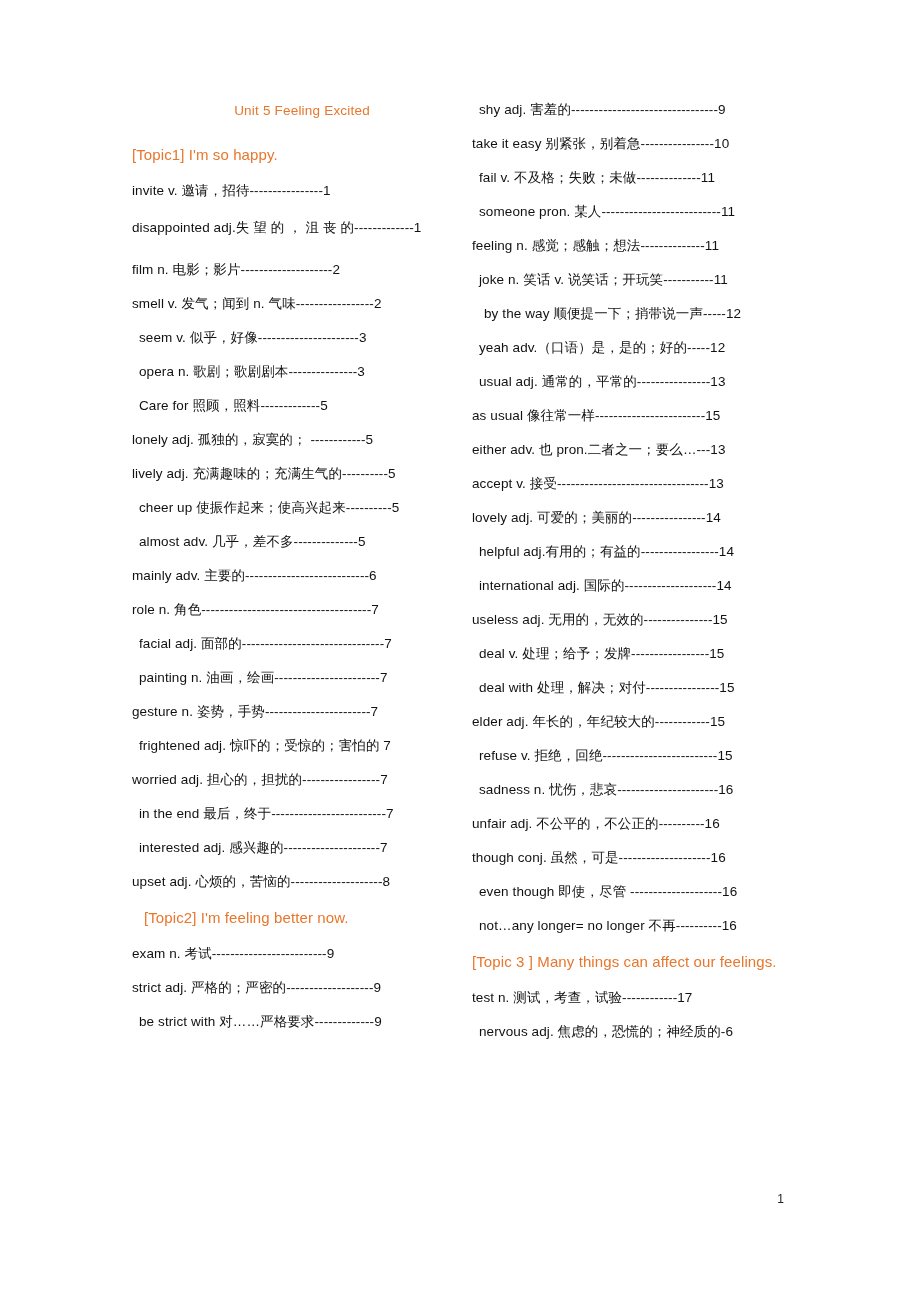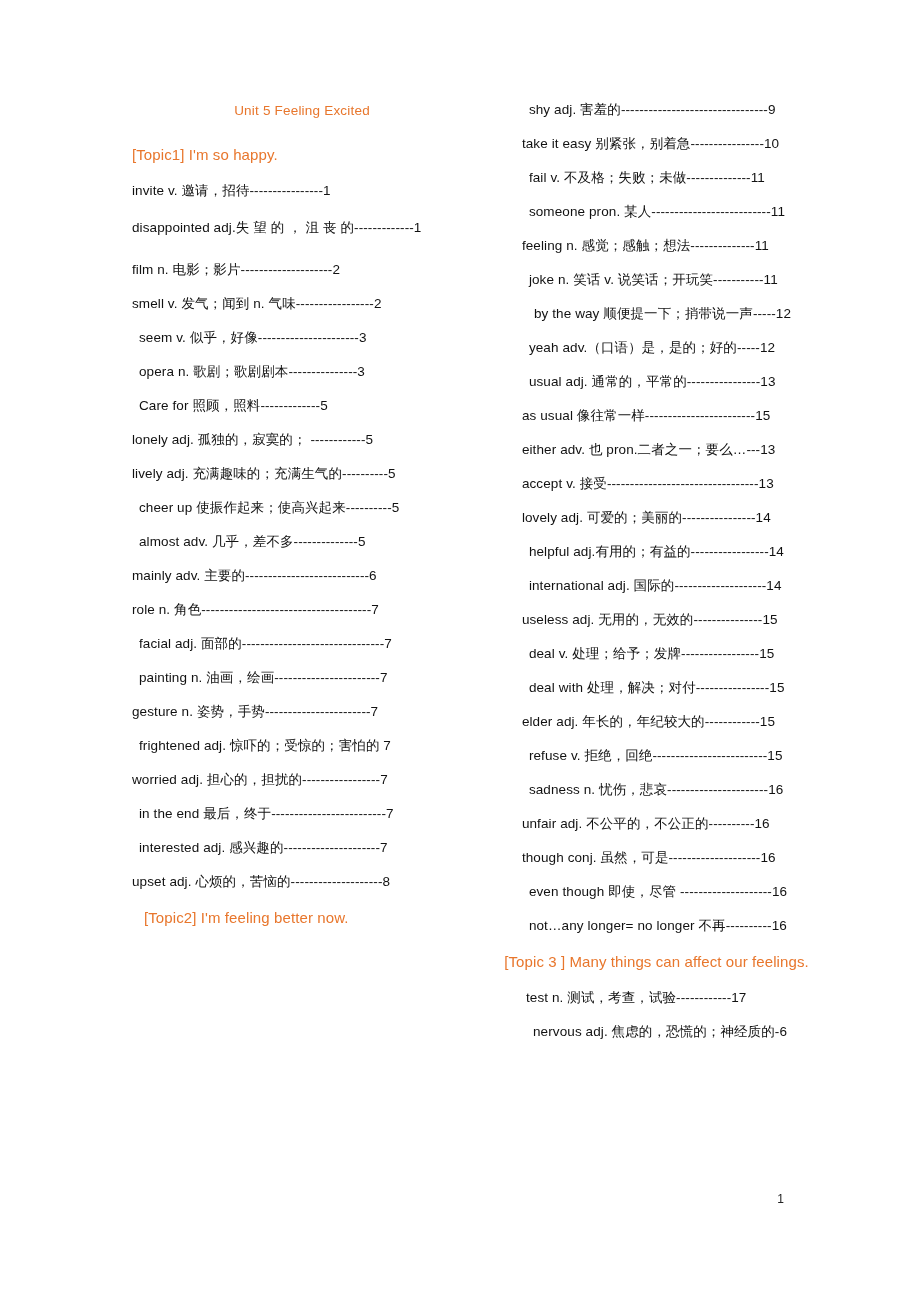--- a/index.html
+++ b/index.html
@@ -35,22 +35,21 @@
   .col {
     display: flex;
     flex-direction: column;
   }
   .col-left {
     width: 340px;
     margin-left: 132px;
   }
   .col-right {
     width: 345px;
-    margin-left: 12px;
-    align-items: center;
+    margin-left: 0px;
   }
   .entry {
     font-size: 13.5px;
     line-height: 1.0;
     color: #111111;
     margin-bottom: 20.5px;
     white-space: nowrap;
     letter-spacing: 0.1px;
   }
   .entry.wrap {
@@ -116,20 +115,25 @@
           <div class="entry">gesture  n. 姿势，手势-----------------------7</div>
           <div class="entry indent-1">frightened  adj. 惊吓的；受惊的；害怕的 7</div>
           <div class="entry">worried  adj. 担心的，担扰的-----------------7</div>
           <div class="entry indent-1">in the end  最后，终于-------------------------7</div>
           <div class="entry indent-1">interested  adj. 感兴趣的---------------------7</div>
           <div class="entry">upset  adj. 心烦的，苦恼的--------------------8</div>
         </div>
 
       <div class="topic indent-2">[Topic2] I'm feeling better now.</div>
 
+      <div id="left-topic2">
+          <div class="entry">exam  n. 考试-------------------------9</div>
+          <div class="entry">strict  adj. 严格的；严密的-------------------9</div>
+          <div class="entry indent-1">be strict with  对……严格要求-------------9</div>
+        </div>
     </div>
 
     <div class="col col-right">
       <div id="right-topic2">
           <div class="entry indent-1">shy  adj. 害羞的--------------------------------9</div>
           <div class="entry">take it easy  别紧张，别着急----------------10</div>
           <div class="entry indent-1">fail  v. 不及格；失败；未做--------------11</div>
           <div class="entry indent-1">someone  pron. 某人--------------------------11</div>
           <div class="entry">feeling  n. 感觉；感触；想法--------------11</div>
           <div class="entry indent-1">joke  n. 笑话 v. 说笑话；开玩笑-----------11</div>

